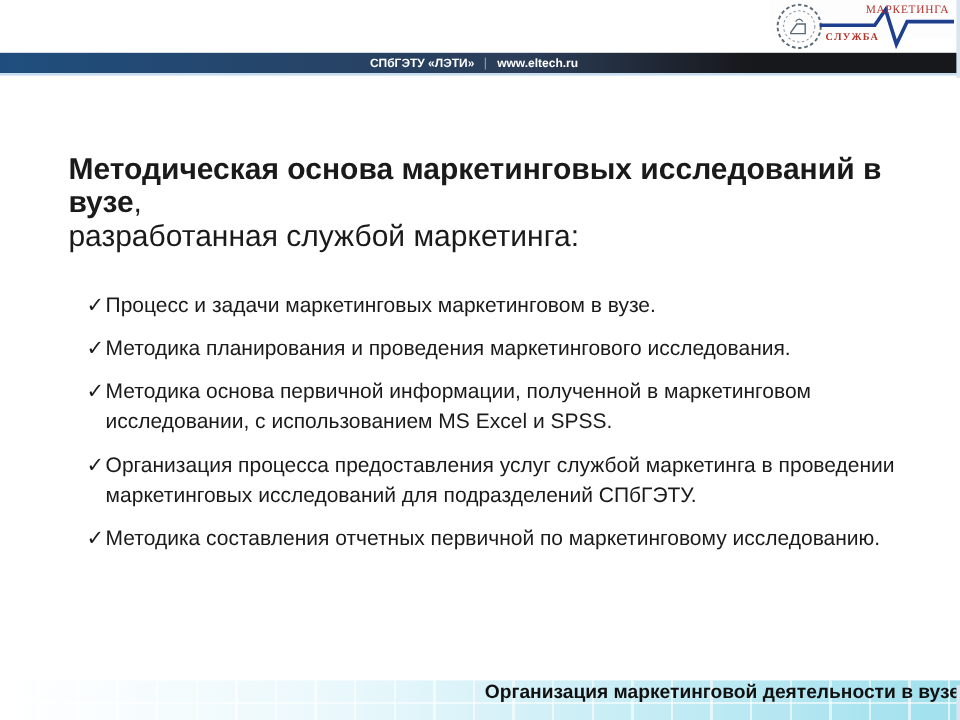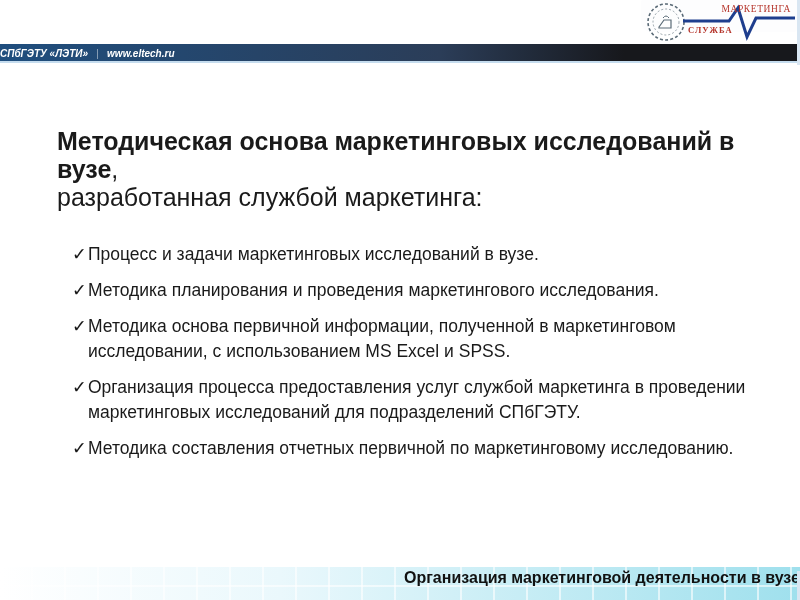--- a/index.html
+++ b/index.html
@@ -21,23 +21,23 @@
   }
   .header-title{
     position:absolute;top:13px;left:0;width:655px;
     text-align:center;
     font-size:17px;font-weight:bold;letter-spacing:.2px;color:#111;
   }
   .infobar{
     position:absolute;top:44px;left:0;width:800px;height:19px;
     background:linear-gradient(90deg, var(--bar-blue,#1f4e7e) 0%, #2b3d58 55%, var(--bar-dark,#17181c) 78%, var(--bar-dark,#17181c) 100%);
     border-bottom:2px solid #c5dcee;
-    line-height:19px;text-align:left;
+    line-height:19px;text-align:center;
     color:#ffffff;font-size:10px;font-weight:bold;
-    padding-right:10px;box-sizing:border-box;font-style:italic;
+    padding-right:10px;box-sizing:border-box;
   }
   .infobar .sep{
     display:inline-block;width:1px;height:10px;margin:0 9px;
     background:rgba(255,255,255,.45);vertical-align:middle;
   }
   
   .logo-box{
     position:absolute;top:0;right:3px;width:156px;height:32px;
     background:#fdfdfe;border-radius:2px 0 3px 10px;
   }
@@ -106,21 +106,21 @@
   </div>
 
   <div class="infobar">
     <span>СПбГЭТУ «ЛЭТИ»</span><span class="sep"></span><span>www.eltech.ru</span>
   </div>
 
   <div class="main">
     <p class="heading"><span class="b">Методическая основа маркетинговых исследований в вузе</span><span>,</span><br><span>разработанная службой маркетинга:</span></p>
 
     <ul class="checklist">
-      <li><span class="check">✓</span><span>Процесс и задачи маркетинговых исследований в вузе.</span></li>
+      <li><span class="check">✓</span><span>Процесс и задачи маркетинговых маркетинговом в вузе.</span></li>
       <li><span class="check">✓</span><span>Методика планирования и проведения маркетингового исследования.</span></li>
       <li><span class="check">✓</span><span>Методика основа первичной информации, полученной в маркетинговом исследовании, с использованием MS Excel и SPSS.</span></li>
       <li><span class="check">✓</span><span>Организация процесса предоставления услуг службой маркетинга в проведении маркетинговых исследований для подразделений СПбГЭТУ.</span></li>
       <li><span class="check">✓</span><span>Методика составления отчетных первичной по маркетинговому исследованию.</span></li>
     </ul>
   </div>
 
   <div class="footer-bar"></div>
   <div class="footer-band">
     <span>Организация маркетинговой деятельности в вузе</span>

